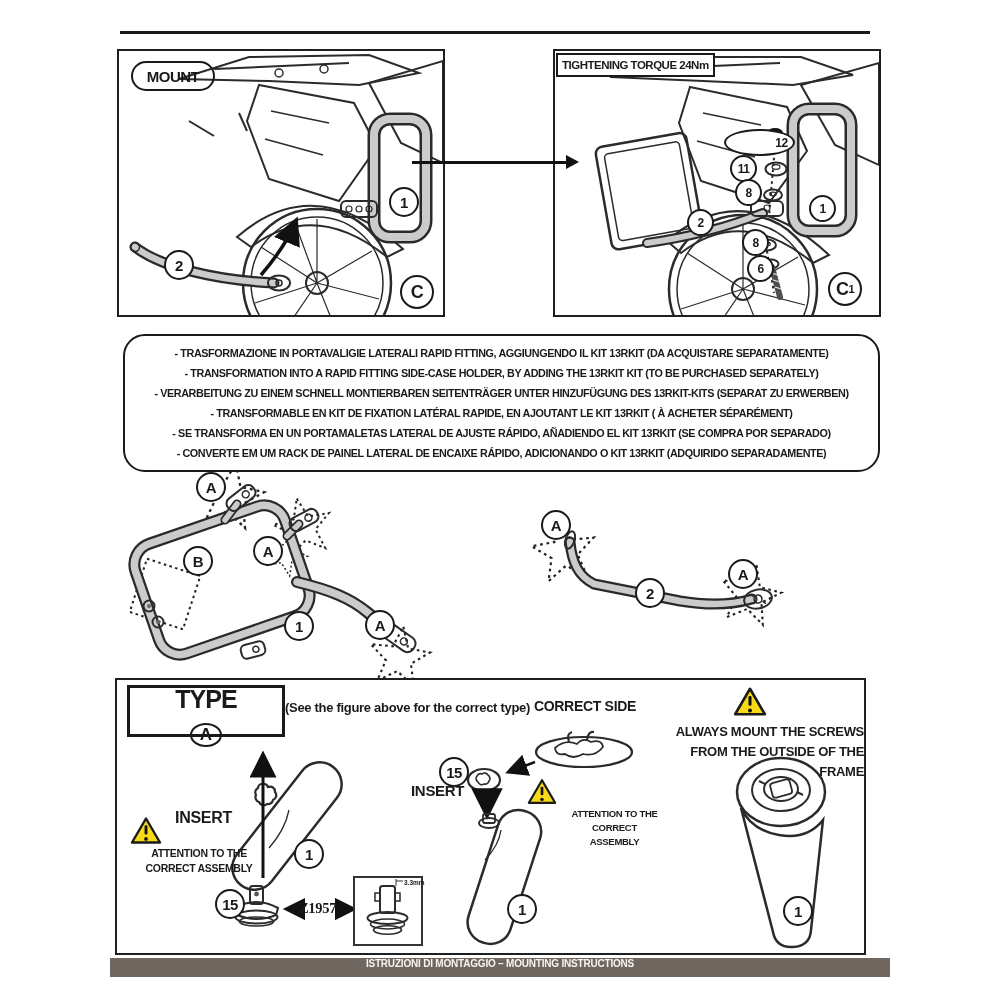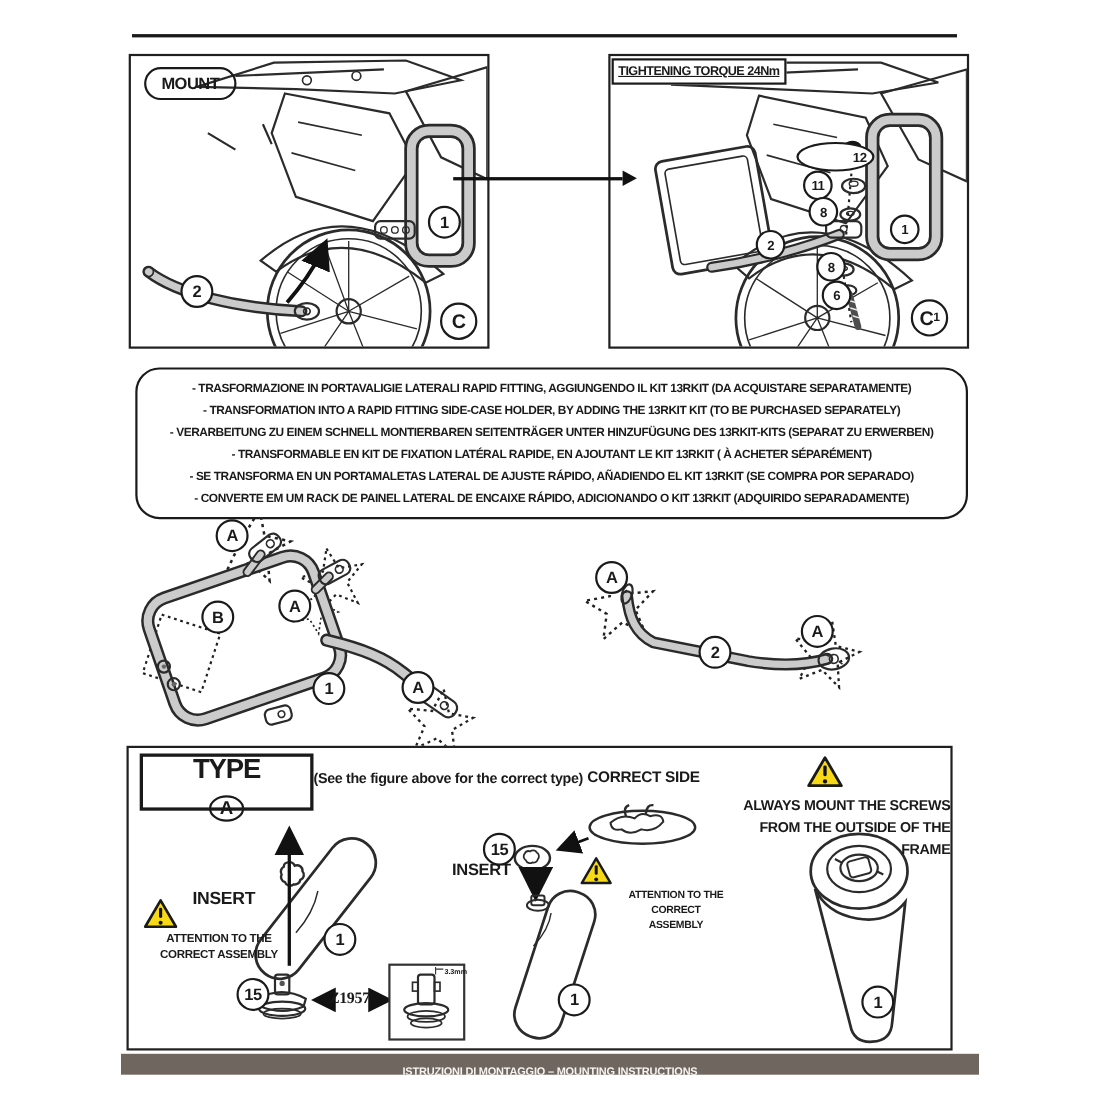--- a/index.html
+++ b/index.html
@@ -22,21 +22,21 @@
   .tube-l{fill:none;stroke:#cbcbcb;stroke-linejoin:round;stroke-linecap:round;}
   .dot{fill:none;stroke:#222;stroke-width:2;stroke-dasharray:2.5 3.4;}
   .ln{stroke:#2b2b2b;fill:none;}
   .notes{position:absolute;left:123px;top:334px;width:753px;height:134px;
          border:2.5px solid #1a1a1a;border-radius:22px;display:flex;flex-direction:column;
          justify-content:center;align-items:center;background:#fff;}
   .notes div{font-weight:bold;font-size:10.8px;letter-spacing:-0.4px;line-height:20px;white-space:nowrap;}
   .footer{position:absolute;left:110px;top:958px;width:780px;height:19px;
           background:var(--footer-bar,#6f665f);overflow:hidden;text-align:center;}
   .footer div{color:#f6f4f2;font-weight:bold;font-size:10px;letter-spacing:-0.2px;line-height:10.5px;}
-  .footer div:first-child{padding-top:12px;}
+  .footer div:first-child{padding-top:1px;}
 </style>
 </head>
 <body>
 
 <div id="page">
 
   <div class="abs" style="left:120px;top:31px;width:750px;height:3px;background:#1a1a1a;"></div>
 
   <div class="panel" style="left:117px;top:49px;width:324px;height:264px;">
     <svg viewBox="0 0 324 264" width="324" height="264">
@@ -133,21 +133,21 @@
       <ellipse cx="218" cy="143" rx="3.3" ry="1.8" fill="#fff" class="ln" stroke-width="1.2"></ellipse>
       <ellipse cx="212" cy="194" rx="9" ry="5.5" fill="#e2e2e2" class="ln" stroke-width="2"></ellipse>
       <ellipse cx="212" cy="193" rx="3.3" ry="1.8" fill="#fff" class="ln" stroke-width="1.2"></ellipse>
       <ellipse cx="216" cy="213" rx="7.5" ry="4.5" fill="#7d7d7d" class="ln" stroke-width="2"></ellipse>
       <path d="M217,216 L225,246" stroke="#4e4e4e" stroke-width="6" stroke-linecap="round"></path>
       <path d="M216,222 L223,224 M218,229 L225,231 M220,236 L226,238" stroke="#e8e8e8" stroke-width="1.3"></path>
     </svg>
     
     <div class="abs" style="left:1px;top:2px;min-width:146px;height:20px;border:2px solid #1a1a1a;background:#fff;
                 display:flex;align-items:center;justify-content:center;padding:0 4px;">
-      <span class="label" style="position:static;font-size:11.5px;letter-spacing:-0.5px;white-space:nowrap;text-decoration:underline;">TIGHTENING TORQUE 24Nm</span>
+      <span class="label" style="position:static;font-size:11.5px;letter-spacing:-0.5px;white-space:nowrap;">TIGHTENING TORQUE 24Nm</span>
     </div>
   </div>
   <div class="co sm" style="left:724px;top:129px;padding-left:44px;">12</div>
   <div class="co sm" style="left:730px;top:155px;">11</div>
   <div class="co sm" style="left:735px;top:179px;">8</div>
   <div class="co sm" style="left:687px;top:209px;">2</div>
   <div class="co sm" style="left:809px;top:195px;">1</div>
   <div class="co sm" style="left:742px;top:229px;">8</div>
   <div class="co sm" style="left:747px;top:255px;">6</div>
   <div class="co lg" style="left:828px;top:272px;">

